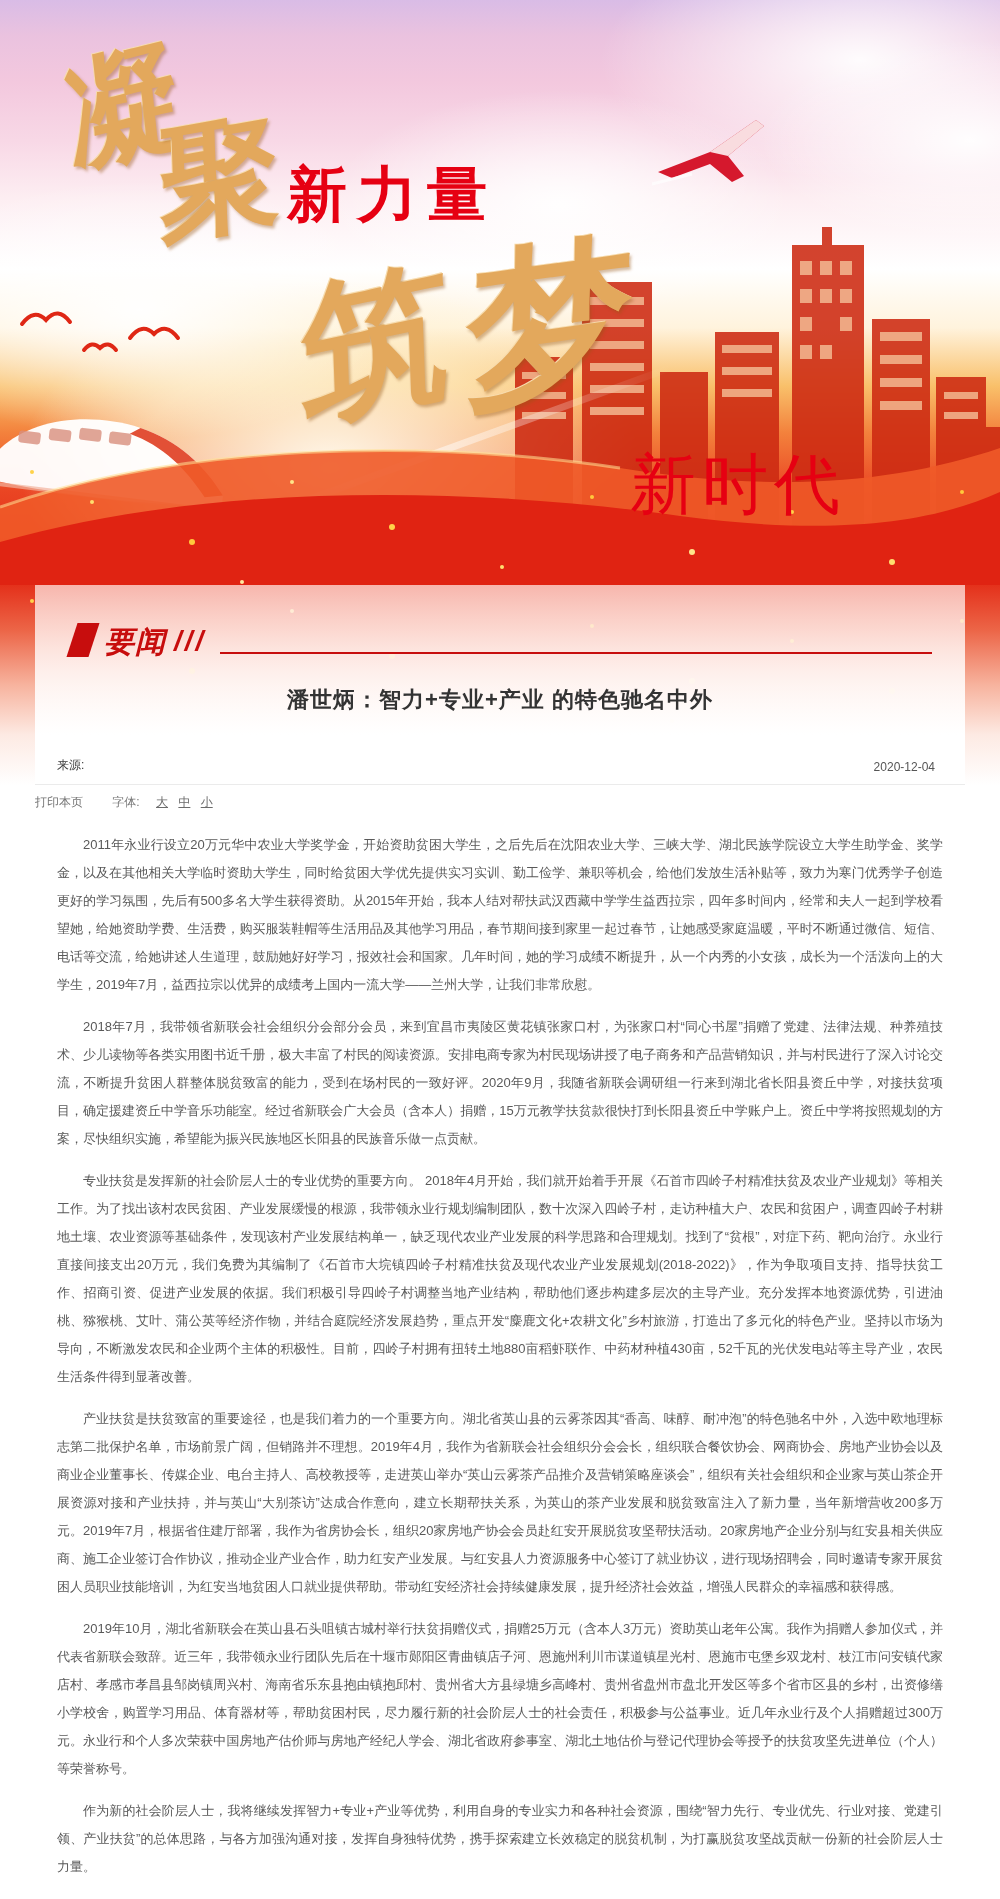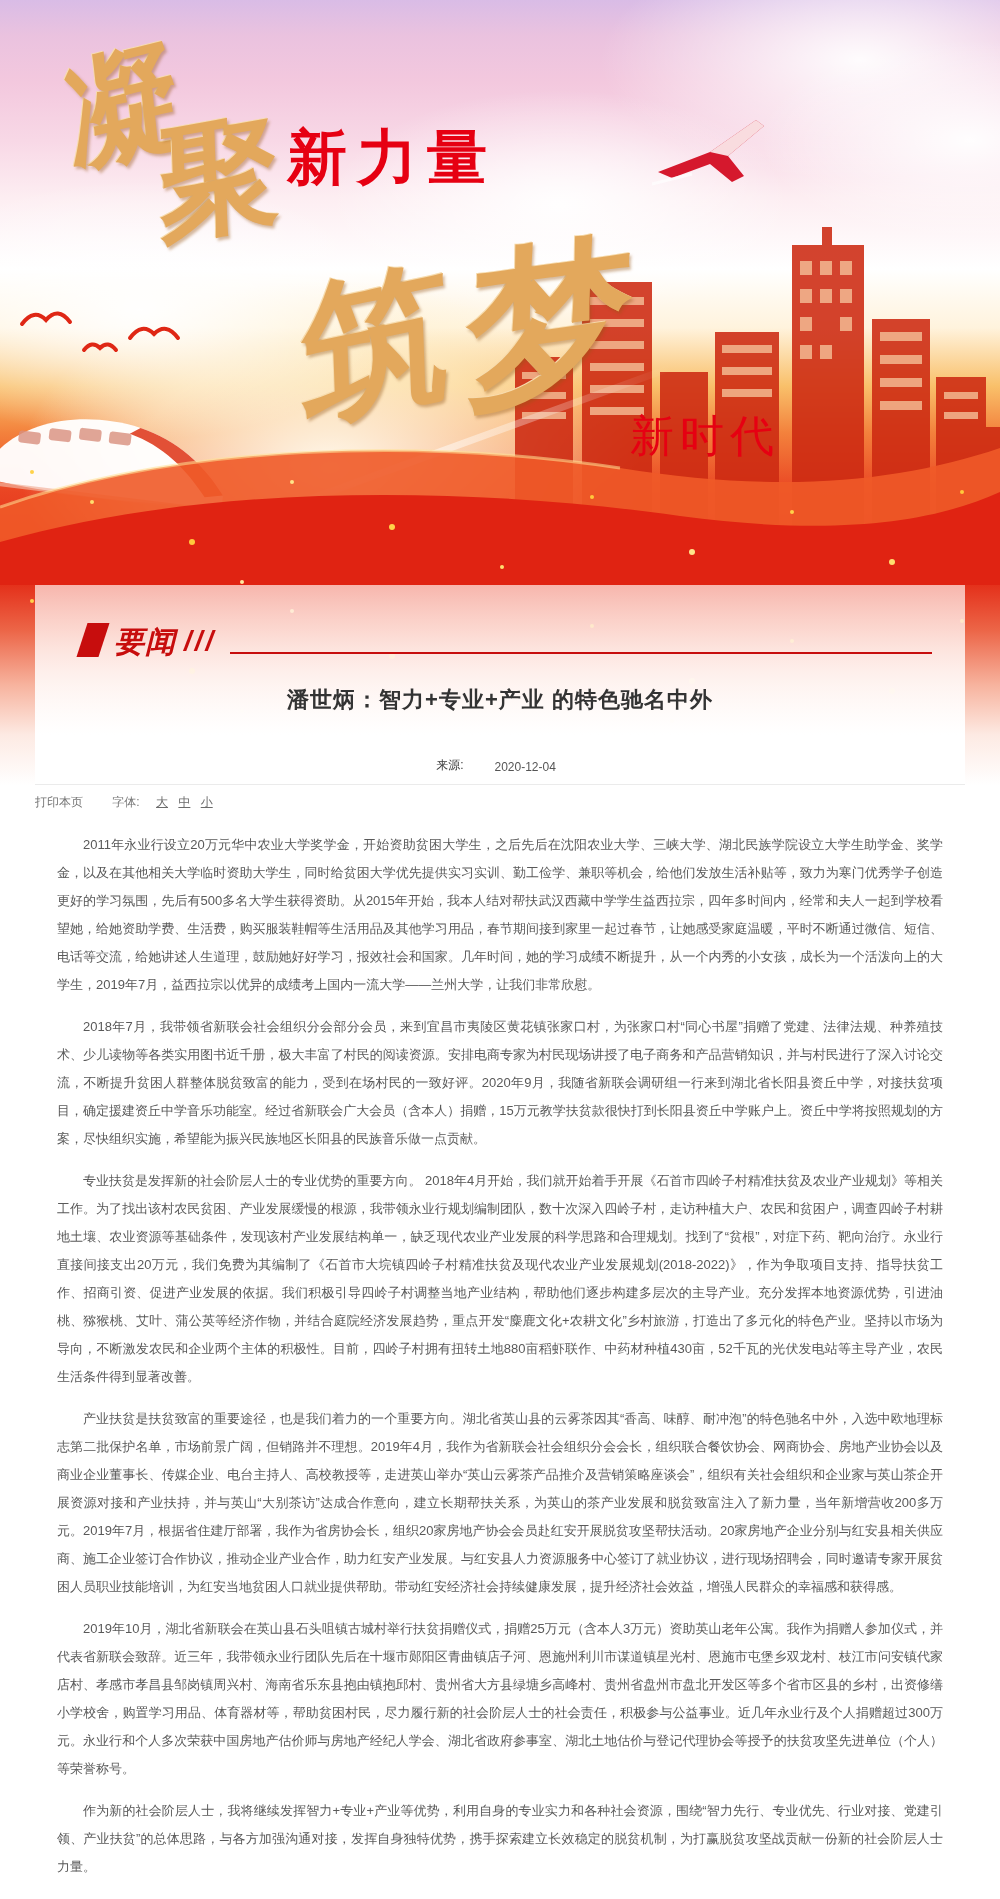--- a/index.html
+++ b/index.html
@@ -13,48 +13,48 @@
   .cloud{position:absolute;border-radius:50%;background:radial-gradient(closest-side,rgba(255,255,255,.95),rgba(255,255,255,0));}
   .cloud.c1{left:600px;top:-60px;width:520px;height:240px;}
   .cloud.c2{left:760px;top:40px;width:420px;height:200px;}
   .cloud.c3{left:330px;top:90px;width:460px;height:230px;}
   .cloud.c4{left:-120px;top:180px;width:520px;height:260px;}
   .beam{position:absolute;left:70px;top:470px;width:620px;height:7px;border-radius:4px;
     background:linear-gradient(90deg,rgba(255,255,255,0),rgba(255,255,255,.85),rgba(255,255,255,0));
     transform:rotate(-20deg);opacity:.75;}
   .gold-cal{position:absolute;font-family:"DejaVu Serif","Liberation Serif",serif;font-weight:bold;
     color:#e3a85c;text-shadow:2px 3px 3px rgba(150,85,20,.4),-1px -1px 0 #f7dcae;line-height:1;}
-  .red-slogan{position:absolute;color:#e60012;line-height:1;}
+  .red-slogan{position:absolute;color:#e60012;line-height:1;margin-top:37px;}
   .sparkles{position:absolute;width:4px;height:4px;border-radius:50%;background:#ffd24a;
     box-shadow:60px 30px 0 0 #ffde6e,160px 70px 0 1px #ffc93c,260px 10px 0 0 #ffe48a,
       360px 55px 0 1px #ffd24a,470px 95px 0 0 #ffdf71,560px 25px 0 0 #ffc93c,
       660px 80px 0 1px #ffe48a,760px 40px 0 0 #ffd24a,860px 90px 0 1px #ffde6e,
       930px 20px 0 0 #ffc93c,210px 110px 0 0 #ffe9a0,640px 120px 0 0 #ffd24a;}
   .skyline{position:absolute;right:0;bottom:58px;}
   .train{position:absolute;left:-12px;bottom:70px;transform:rotate(7deg);}
   .birds{position:absolute;left:18px;top:298px;}
   .plane{position:absolute;left:652px;top:114px;}
   .wave{position:absolute;left:0;bottom:-2px;}
 
   
   .below{background:linear-gradient(180deg,#e4311b 0px,#ec6547 45px,#f7b39e 100px,#fdeae3 150px,#ffffff 200px,#ffffff 100%);
     padding-bottom:0;position:relative;}
   .below .sparkles{top:14px;left:30px;}
   .card{position:relative;margin:0 35px;min-height:1300px;
     background:linear-gradient(180deg,rgba(255,233,229,.72) 0px,rgba(255,248,246,.94) 100px,#ffffff 150px,#ffffff 100%);}
 
-  .section-header{display:flex;align-items:flex-end;padding:38px 33px 0 47px;}
+  .section-header{display:flex;align-items:flex-end;padding:38px 33px 0 37px;}
   .red-block{width:22px;height:34px;background:#c70d0d;transform:skewX(-18deg);margin-right:10px;flex:none;}
   .section-title{font-size:30px;font-weight:bold;font-style:italic;color:#c70d0d;line-height:1.05;letter-spacing:1px;}
   .slashes{font-size:28px;font-weight:bold;font-style:italic;color:#c70d0d;margin:0 14px 0 8px;letter-spacing:3px;line-height:1.1;}
   .header-line{flex:1;height:2px;background:#c70d0d;margin-bottom:3px;}
 
   .article-title{margin-top:28px;text-align:center;font-size:22px;font-weight:bold;color:#333333;letter-spacing:1px;}
 
-  .meta-row{display:flex;justify-content:center;align-items:flex-end;margin-top:42px;padding:0 30px 0 22px;
+  .meta-row{display:flex;justify-content:space-between;align-items:flex-end;margin-top:42px;padding:0 30px 0 22px;
     font-size:12px;color:#3d3d3d;}
   .meta-date{color:#555;margin-left:31px;}
   .divider{border:none;border-top:1px solid #ebebeb;margin:10px 0 0 0;}
   .print-row{text-align:left;padding:9px 55px 0 0;font-size:12px;color:#757575;}
   .print-btn{cursor:pointer;margin-right:26px;}
   .font-label{margin-right:6px;}
   .size-link{text-decoration:underline;cursor:pointer;margin-left:7px;color:#6b6b6b;}
 
   .article-body{padding:20px 22px 46px 22px;}
   .article-body p{margin:0 0 14px 0;font-size:13px;line-height:28px;color:#595959;
@@ -147,21 +147,21 @@
     <path d="M6,58 L58,38 L104,6 L112,12 L76,42 L92,62 L80,68 L58,50 L20,64 Z" fill="#d5182d"></path>
     <path d="M58,38 L104,6 L112,12 L76,42 Z" fill="#ffffff" opacity="0.85"></path>
     <path d="M0,70 L40,60" stroke="#ffffff" stroke-width="3" opacity="0.7"></path>
   </svg>
 
   <span class="gold-cal" style="left:66px;top:46px;font-size:118px;transform:rotate(-14deg) skewX(-8deg);">凝</span>
   <span class="gold-cal" style="left:158px;top:116px;font-size:122px;transform:rotate(-10deg) skewX(-8deg);">聚</span>
   <span class="red-slogan" style="left:287px;top:128px;font-size:60px;font-weight:900;letter-spacing:10px;">新力量</span>
   <span class="gold-cal" style="left:300px;top:266px;font-size:150px;transform:rotate(-12deg) skewX(-10deg);">筑</span>
   <span class="gold-cal" style="left:466px;top:238px;font-size:168px;transform:rotate(-8deg) skewX(-10deg);">梦</span>
-  <span class="red-slogan" style="left:630px;top:414px;font-size:44px;font-weight:500;letter-spacing:6px;">新时代</span>
+  <span class="red-slogan" style="left:630px;top:414px;font-size:66px;font-weight:500;letter-spacing:6px;">新时代</span>
 </div>
 
 <div class="below">
   <div class="sparkles"></div>
 
   <div class="card">
 
     <div class="section-header">
       <div class="red-block"></div>
       <div class="section-title">要闻</div>

